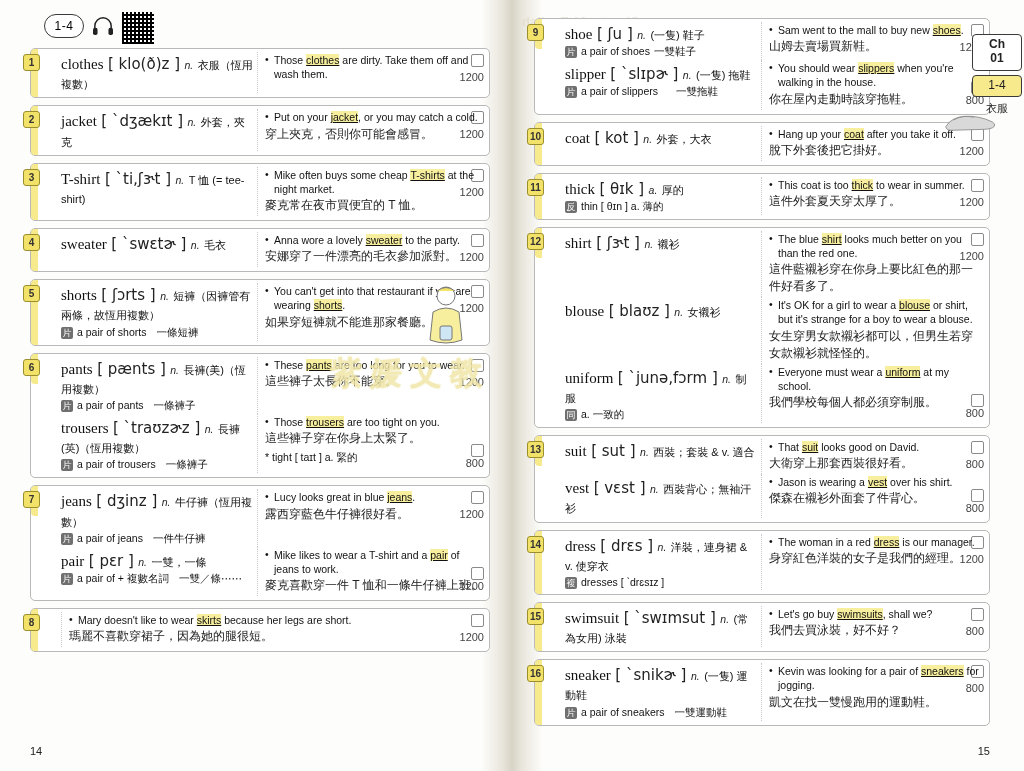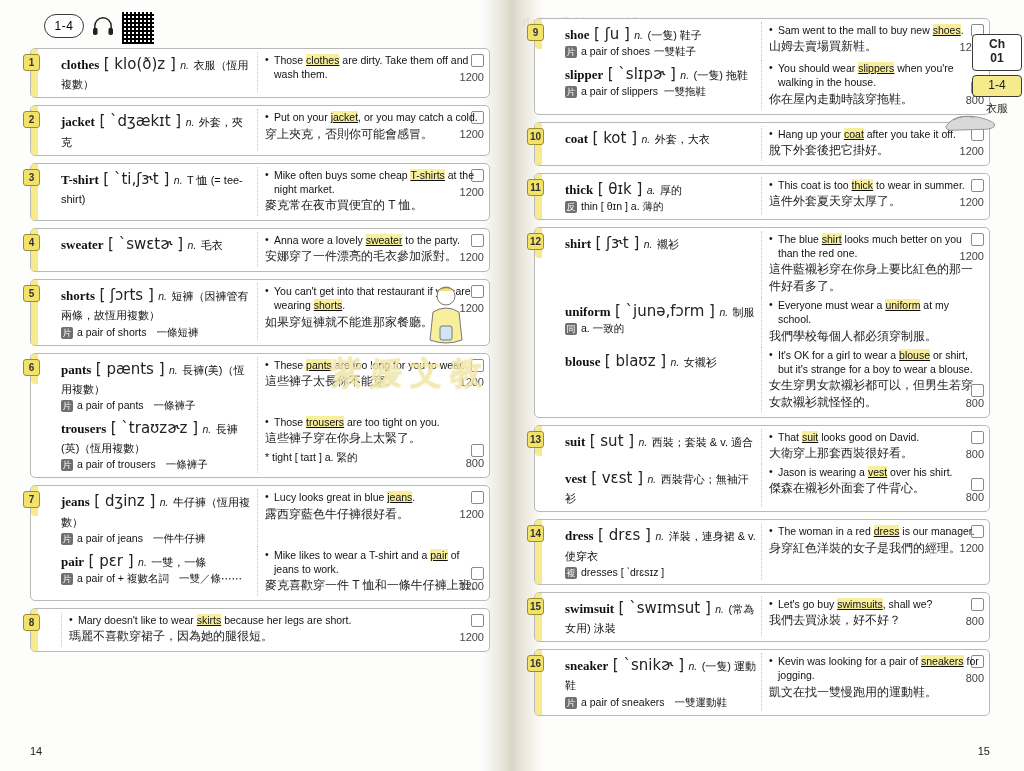--- a/index.html
+++ b/index.html
@@ -80,21 +80,21 @@
     background:#f6ea8c; border-radius:4px 0 0 4px;
   }
   .hl-bar.short { bottom:auto; height:30px; }
 
   .cols { display:flex; }
   .colL { width:196px; padding-right:4px; }
   .colR { flex:1; border-left:1px dotted #c7c7c7; padding-left:7px; }
 
   .word-line { line-height:1.2; padding:2px 0 1px 0; }
   .word {
-    font-size:13px; font-weight:bold; color:#111;
+    font-size:15px; font-weight:normal; color:#111;
     font-family:"Liberation Serif", serif;
   }
   .ipa { font-size:15px; color:#222; font-family:"DejaVu Sans", sans-serif; }
   .pos { font-size:10.5px; font-style:italic; color:#222; }
   .zh { font-size:11px; color:#111; }
 
   .phrase {
     font-size:10.5px; color:#111; padding:1px 0 1px 0;
     display:flex; align-items:flex-start; gap:4px;
   }
@@ -369,21 +369,21 @@
             </div>
           </div>
           <div class="cb" style="top:auto; bottom:20px"></div>
           <div class="freq" style="bottom:8px">800</div>
           <div class="cols">
             <div class="colL">
               <div class="word-line sub-word"><span class="word">slipper</span> <span class="ipa">[ ˋslɪpɚ ]</span> <span class="pos">n.</span> <span class="zh">(一隻) 拖鞋</span></div>
               <div class="phrase">
                 <span class="ptag">片</span>
                 <span>a pair of slippers</span>
-                <span style="margin-left:2px">一雙拖鞋</span>
+                <span style="margin-left:14px">一雙拖鞋</span>
               </div>
             </div>
             <div class="colR">
               <div class="sent">You should wear <u class="hl">slippers</u> when you're walking in the house.</div>
               <div class="trans">你在屋內走動時該穿拖鞋。</div>
             </div>
           </div>
         </div>
         <div class="entry">
           <div class="hl-bar"></div>
@@ -430,38 +430,38 @@
             </div>
             <div class="colR">
               <div class="sent">The blue <u class="hl">shirt</u> looks much better on you than the red one.</div>
               <div class="trans">這件藍襯衫穿在你身上要比紅色的那一件好看多了。</div>
             </div>
           </div>
           <div class="cb" style="top:auto; bottom:20px"></div>
           <div class="freq" style="bottom:8px">800</div>
           <div class="cols">
             <div class="colL">
+              <div class="word-line sub-word"><span class="word">blouse</span> <span class="ipa">[ blaʊz ]</span> <span class="pos">n.</span> <span class="zh">女襯衫</span></div>
+            </div>
+            <div class="colR">
+              <div class="sent">It's OK for a girl to wear a <u class="hl">blouse</u> or shirt, but it's strange for a boy to wear a blouse.</div>
+              <div class="trans">女生穿男女款襯衫都可以，但男生若穿女款襯衫就怪怪的。</div>
+            </div>
+          </div>
+          <div class="cols">
+            <div class="colL">
               <div class="word-line sub-word"><span class="word">uniform</span> <span class="ipa">[ ˋjunə‚fɔrm ]</span> <span class="pos">n.</span> <span class="zh">制服</span></div>
               <div class="phrase">
                 <span class="ptag">同</span>
                 <span>a. 一致的</span>
               </div>
             </div>
             <div class="colR">
               <div class="sent">Everyone must wear a <u class="hl">uniform</u> at my school.</div>
               <div class="trans">我們學校每個人都必須穿制服。</div>
-            </div>
-          </div>
-          <div class="cols">
-            <div class="colL">
-              <div class="word-line sub-word"><span class="word">blouse</span> <span class="ipa">[ blaʊz ]</span> <span class="pos">n.</span> <span class="zh">女襯衫</span></div>
-            </div>
-            <div class="colR">
-              <div class="sent">It's OK for a girl to wear a <u class="hl">blouse</u> or shirt, but it's strange for a boy to wear a blouse.</div>
-              <div class="trans">女生穿男女款襯衫都可以，但男生若穿女款襯衫就怪怪的。</div>
             </div>
           </div>
         </div>
         <div class="entry">
           <div class="hl-bar short"></div>
           <div class="num">13</div>
           <div class="cb" style="top:5px"></div>
           <div class="freq" style="top:22px">800</div>
           <div class="cols">
             <div class="colL">

